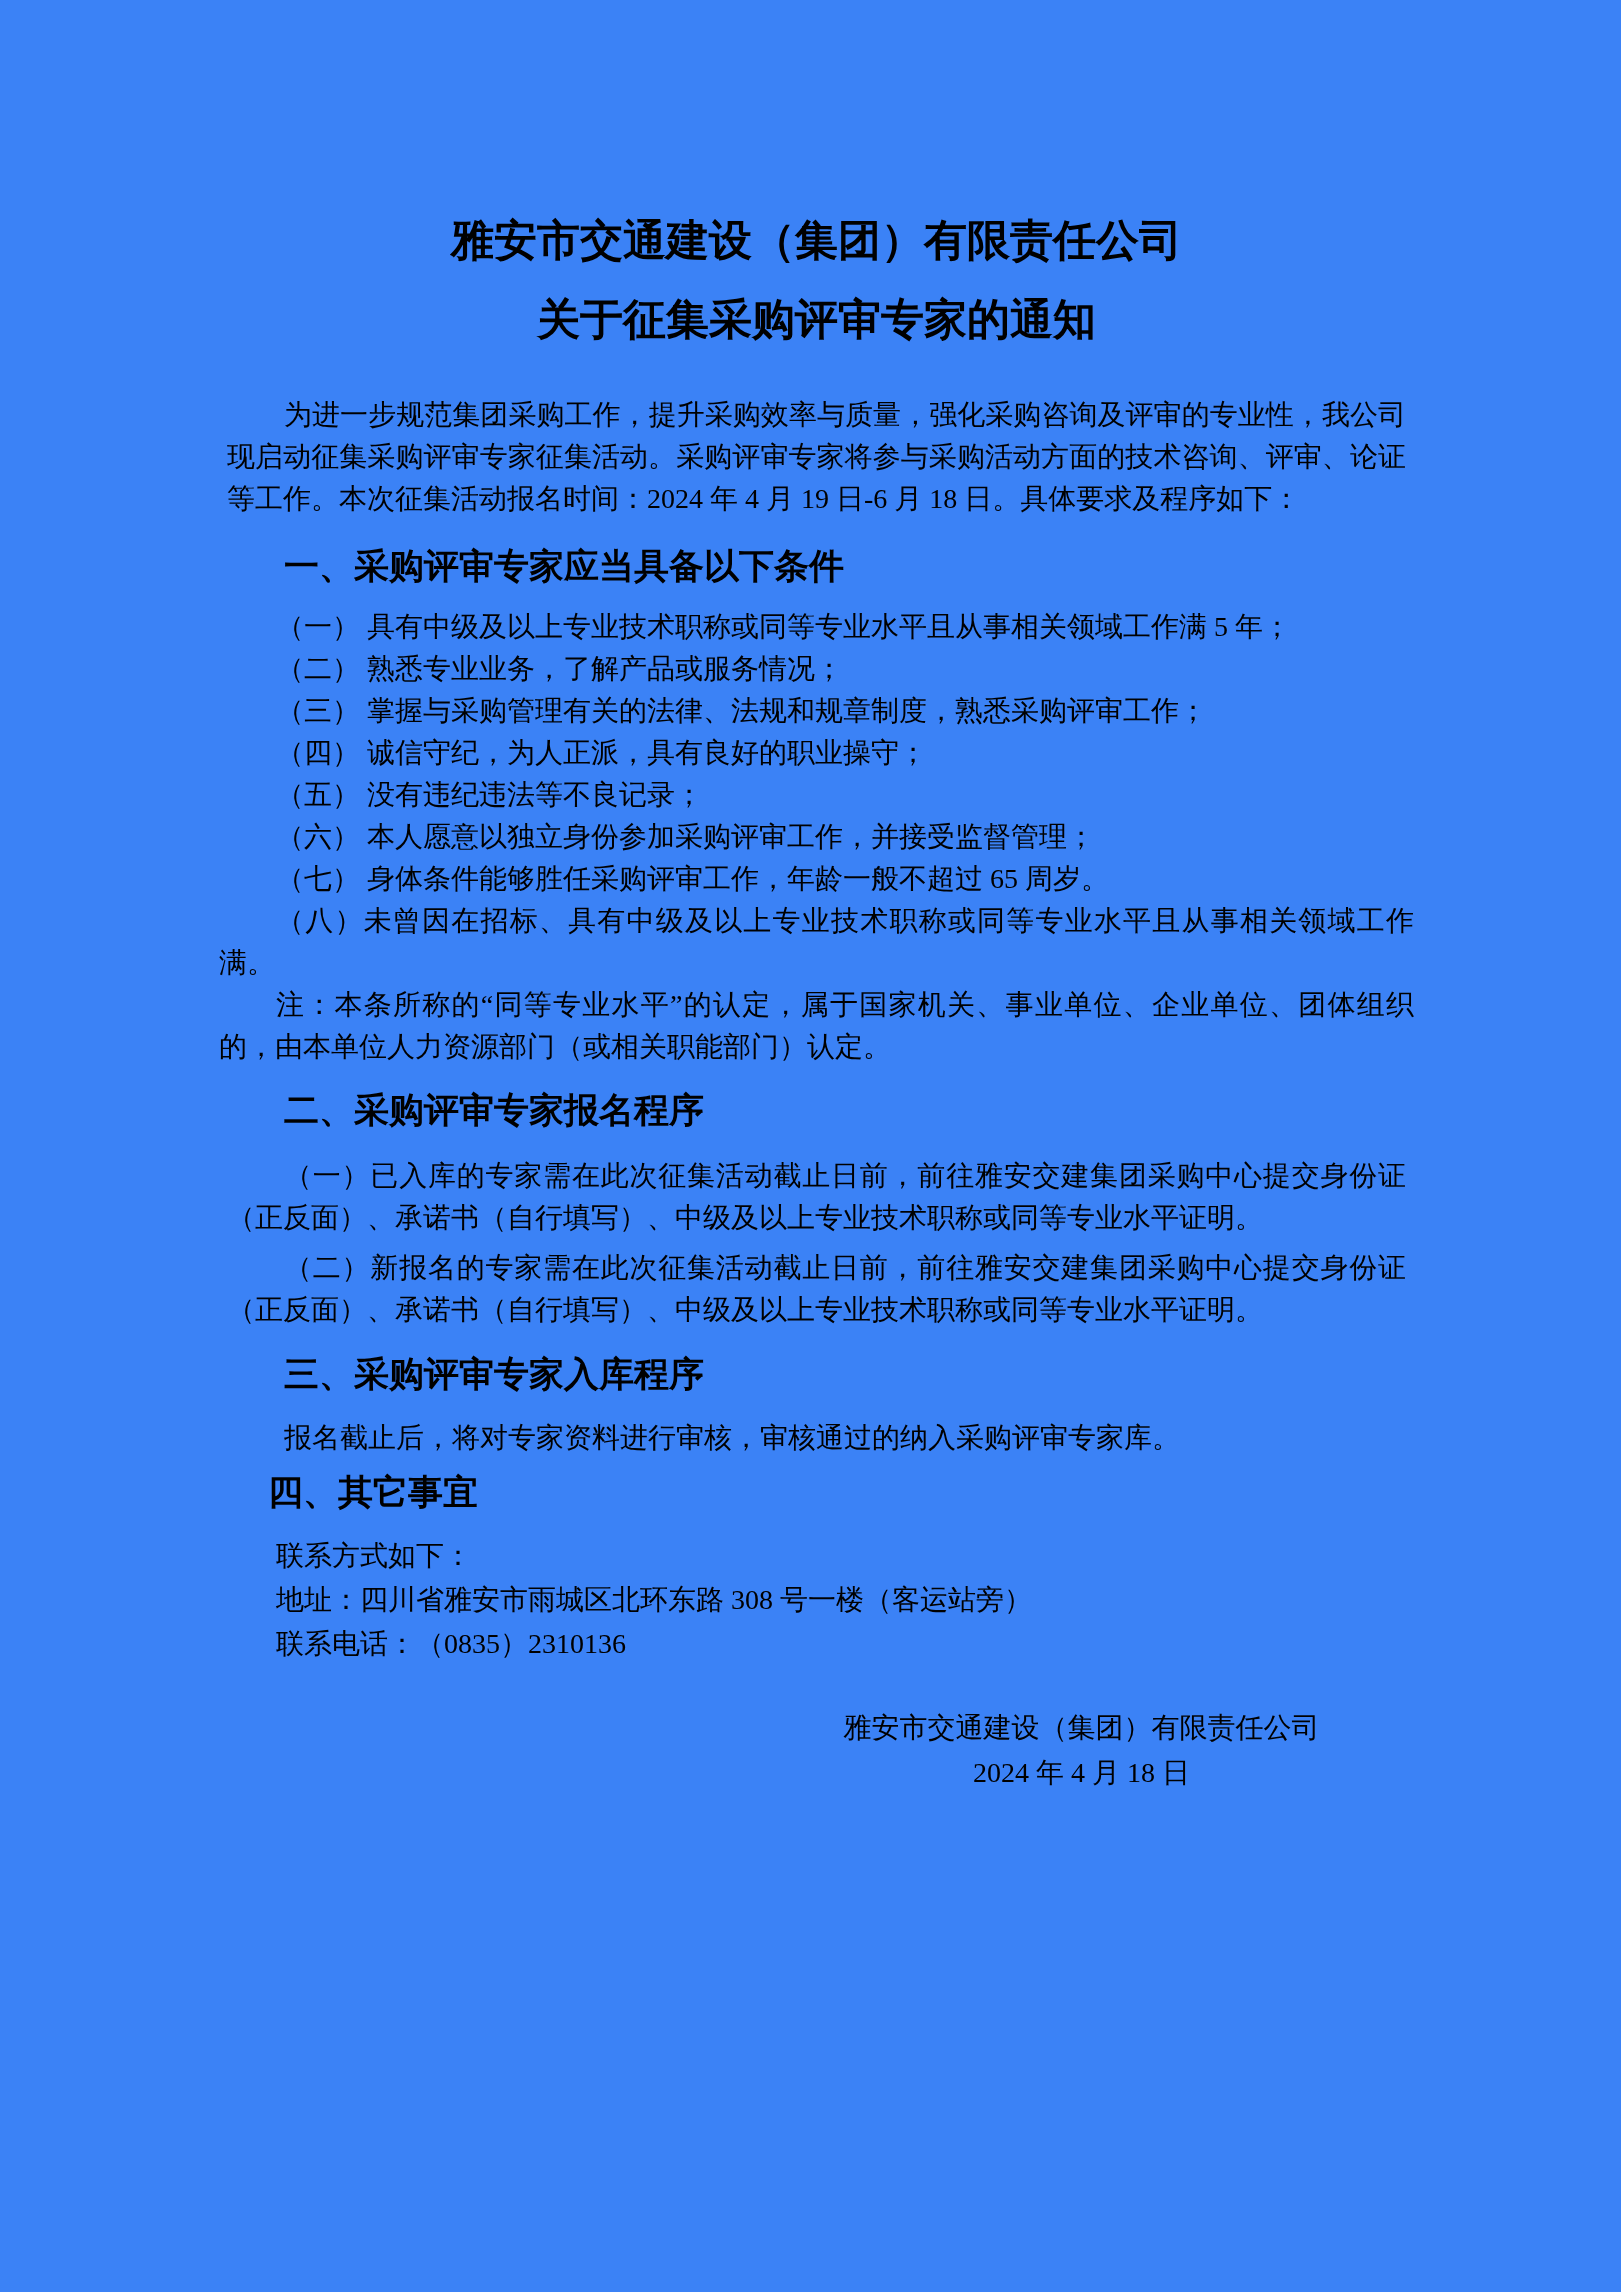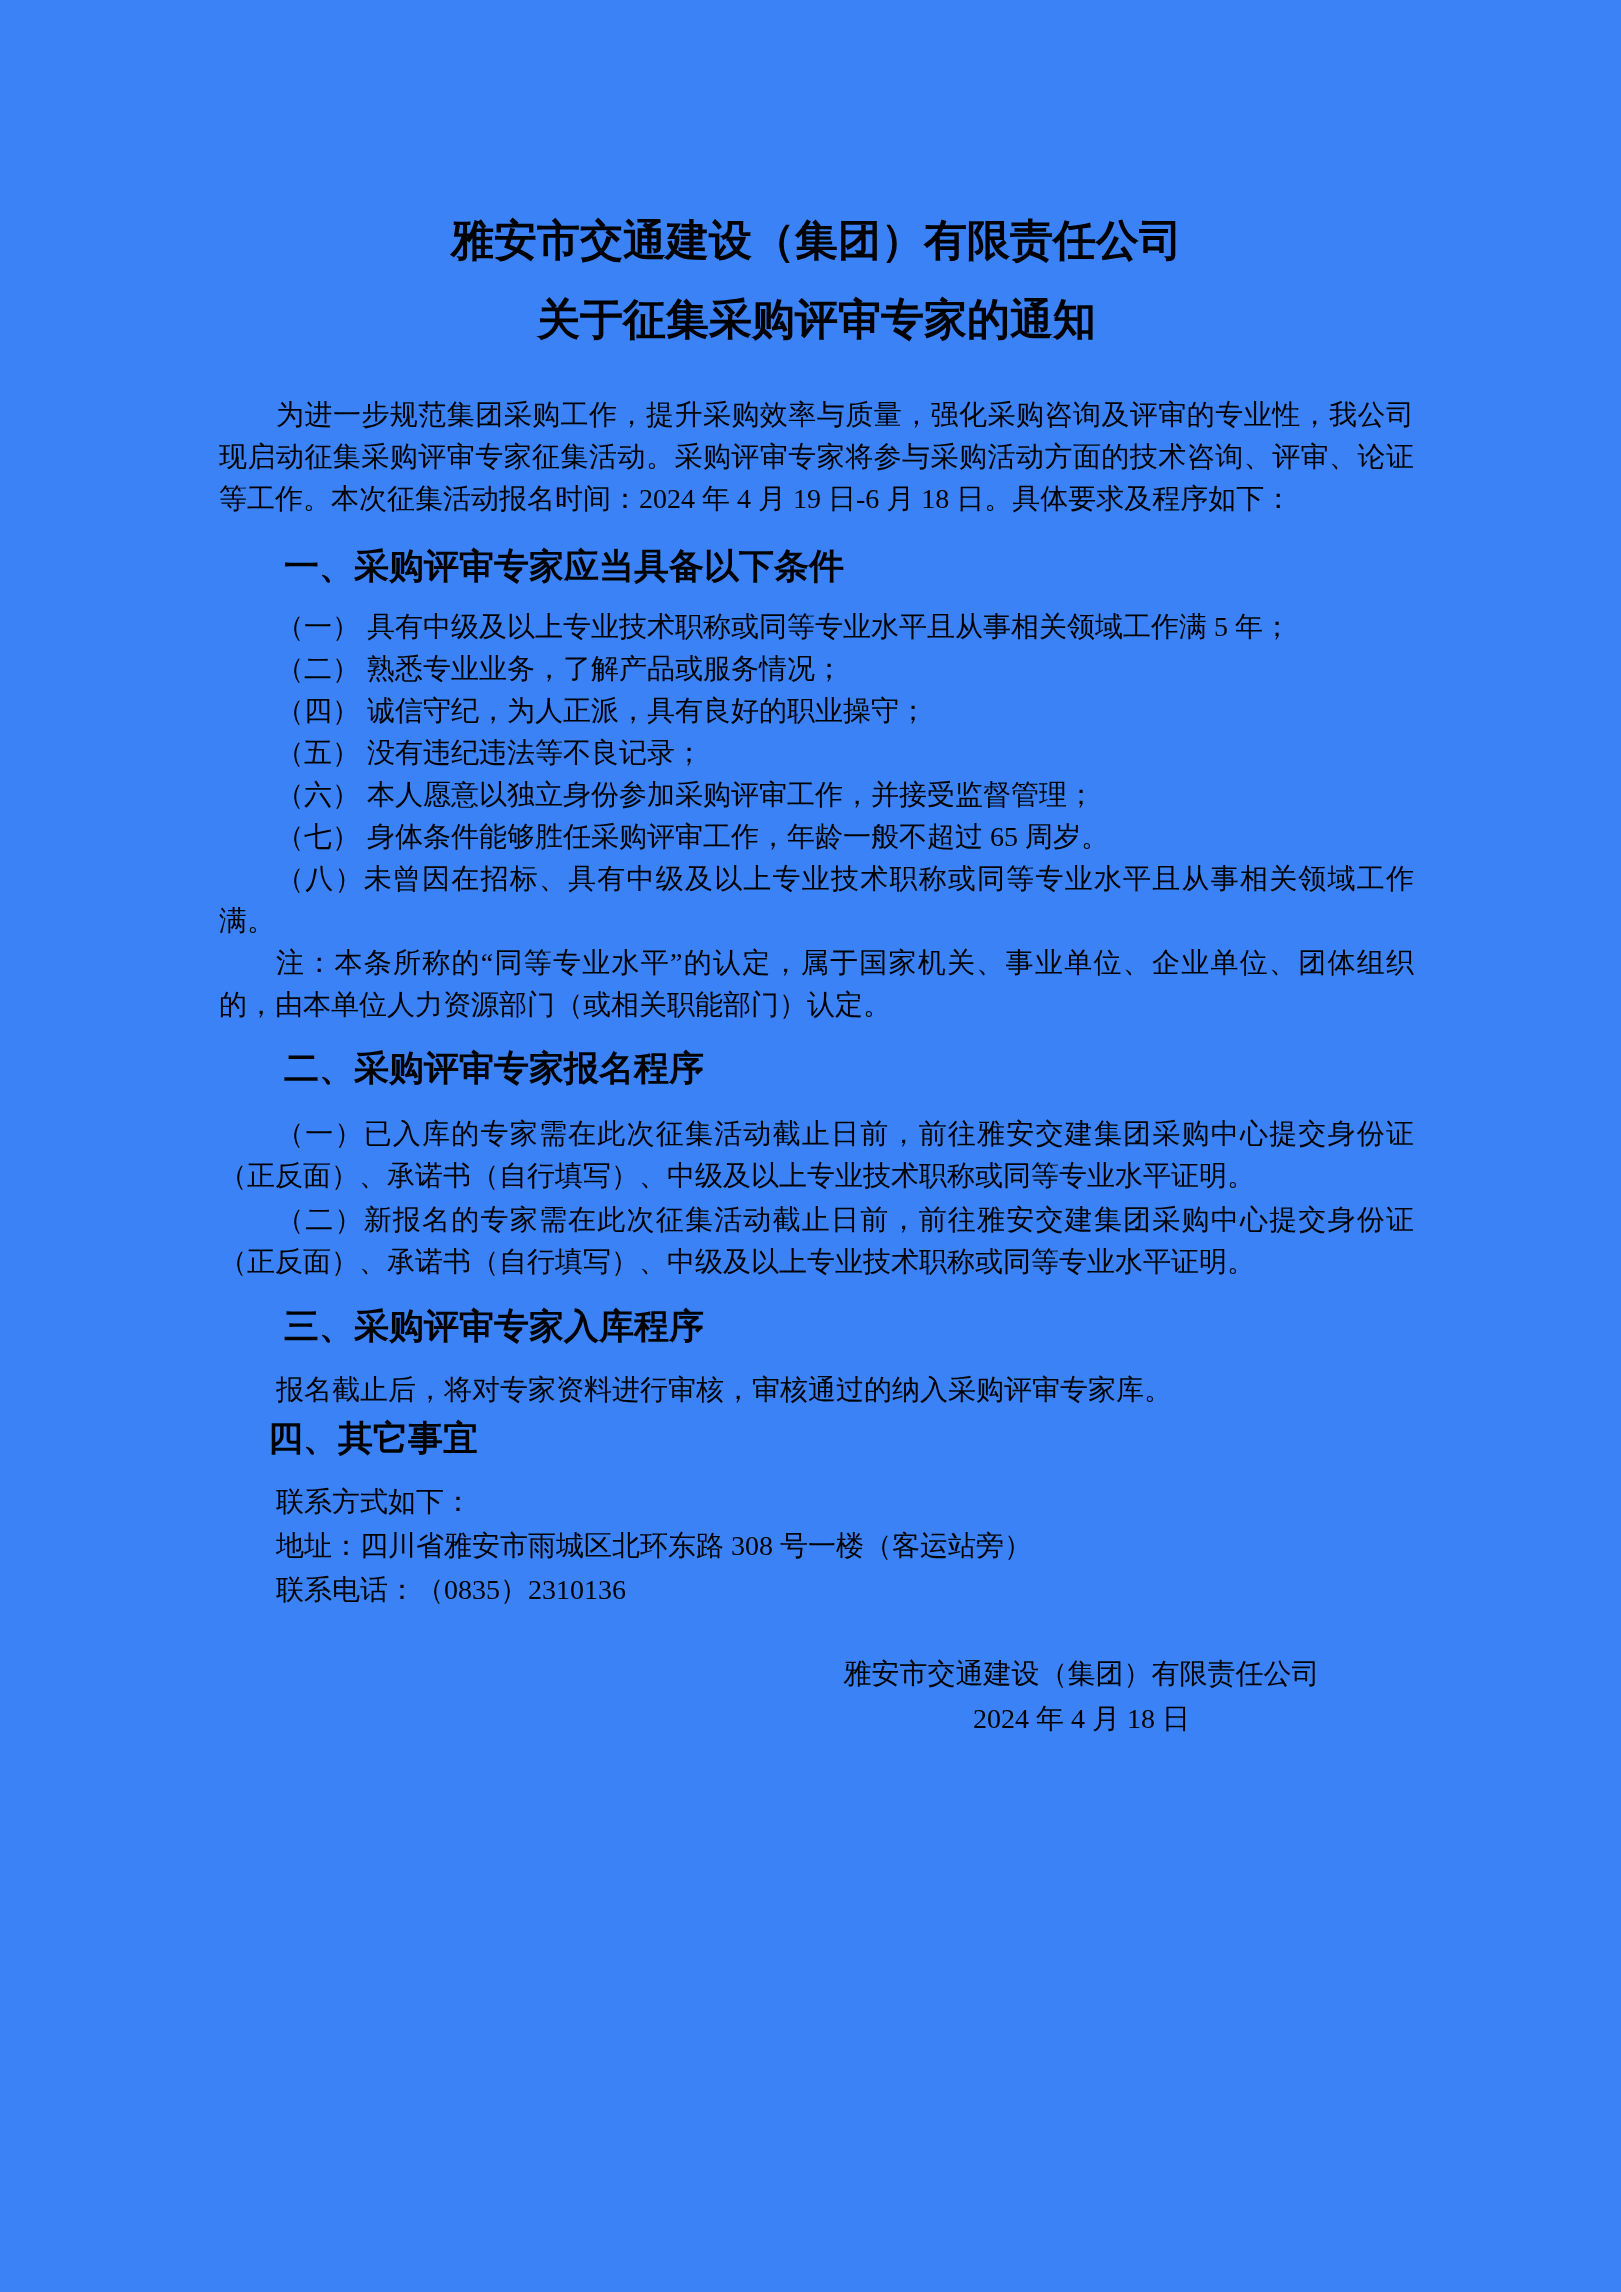--- a/index.html
+++ b/index.html
@@ -32,21 +32,21 @@
     font-size: 43px;
     line-height: 59px;
     text-align: center;
     margin: 19.6px 0 0 0;
   }
   .para {
     font-size: 28px;
     line-height: 42px;
     text-align: justify;
     text-indent: 57px;
-    margin: 0;
+    margin: 8px;
   }
   .intro { margin-top: 45px; }
   .sec-heading {
     font-family: "Liberation Sans", sans-serif;
     font-weight: bold;
     font-size: 35px;
     line-height: 49px;
     text-indent: 65px;
     margin: 0;
     text-align: left;
@@ -86,20 +86,21 @@
 
     <h1 class="doc-title">雅安市交通建设（集团）有限责任公司</h1>
     <h1 class="doc-subtitle">关于征集采购评审专家的通知</h1>
 
     <p class="para intro">为进一步规范集团采购工作，提升采购效率与质量，强化采购咨询及评审的专业性，我公司现启动征集采购评审专家征集活动。采购评审专家将参与采购活动方面的技术咨询、评审、论证等工作。本次征集活动报名时间：2024 年 4 月 19 日-6 月 18 日。具体要求及程序如下：</p>
 
     <h2 class="sec-heading heading-1">一、采购评审专家应当具备以下条件</h2>
     <div class="items-1">
       <p class="para">（一） 具有中级及以上专业技术职称或同等专业水平且从事相关领域工作满 5 年；</p>
       <p class="para">（二） 熟悉专业业务，了解产品或服务情况；</p>
+      <p class="para">（三） 掌握与采购管理有关的法律、法规和规章制度，熟悉采购评审工作；</p>
       <p class="para">（四） 诚信守纪，为人正派，具有良好的职业操守；</p>
       <p class="para">（五） 没有违纪违法等不良记录；</p>
       <p class="para">（六） 本人愿意以独立身份参加采购评审工作，并接受监督管理；</p>
       <p class="para">（七） 身体条件能够胜任采购评审工作，年龄一般不超过 65 周岁。</p>
       <p class="para">（八）未曾因在招标、具有中级及以上专业技术职称或同等专业水平且从事相关领域工作满。</p>
       <p class="para">注：本条所称的“同等专业水平”的认定，属于国家机关、事业单位、企业单位、团体组织的，由本单位人力资源部门（或相关职能部门）认定。</p>
     </div>
 
     <h2 class="sec-heading heading-2">二、采购评审专家报名程序</h2>
     <p class="para s2-p1">（一）已入库的专家需在此次征集活动截止日前，前往雅安交建集团采购中心提交身份证（正反面）、承诺书（自行填写）、中级及以上专业技术职称或同等专业水平证明。</p>

